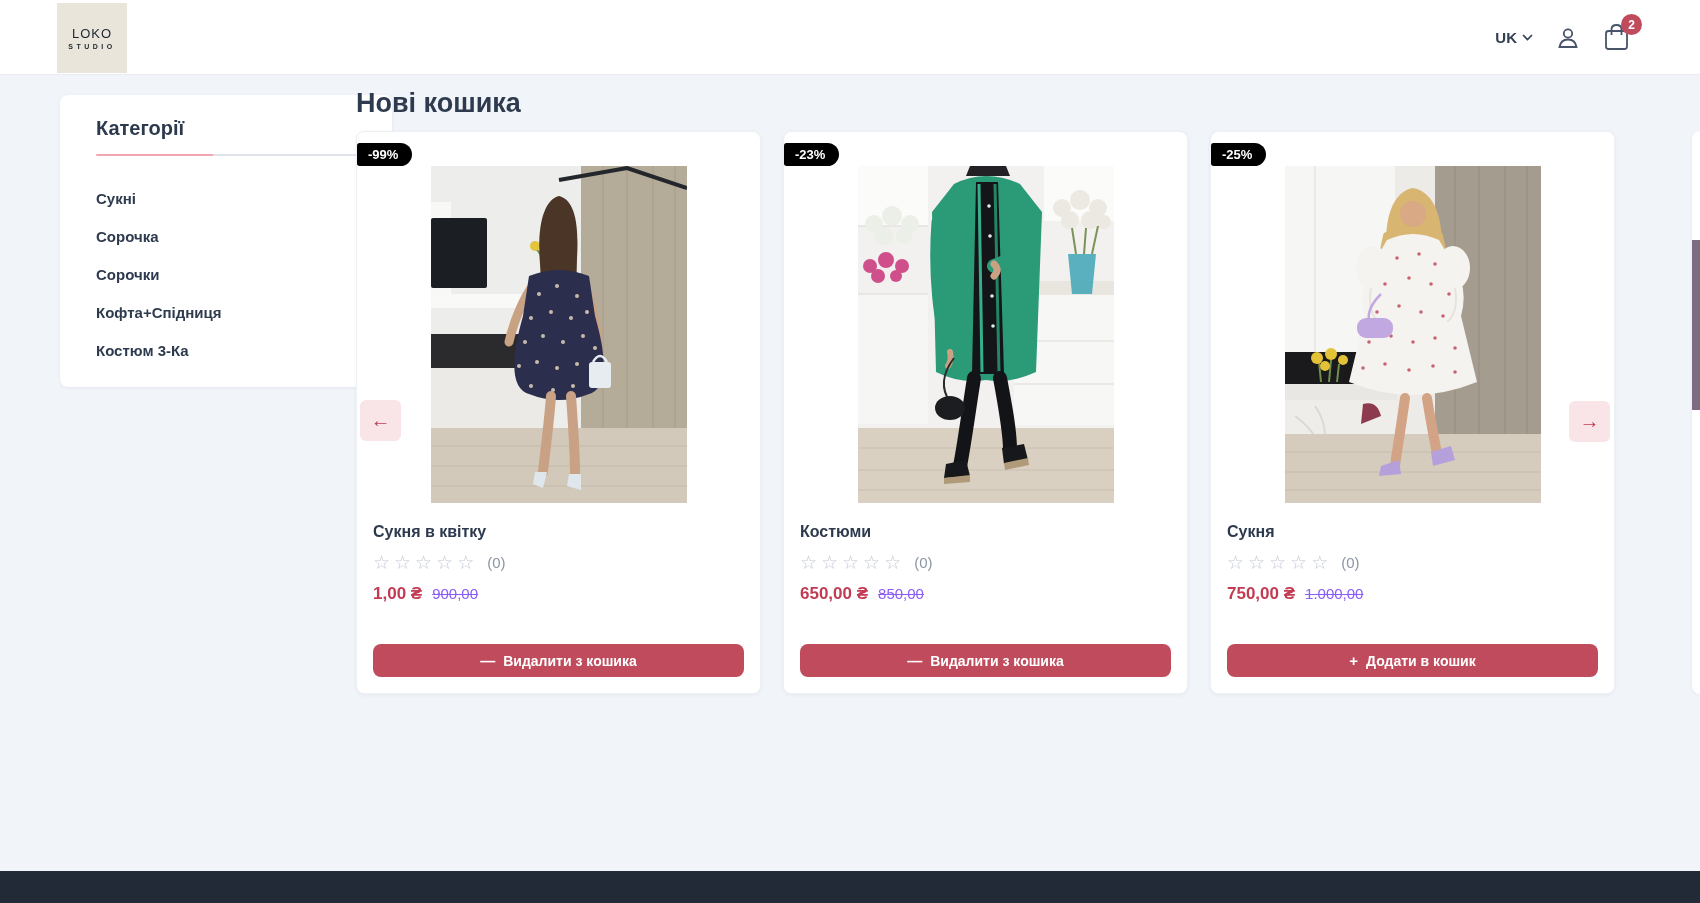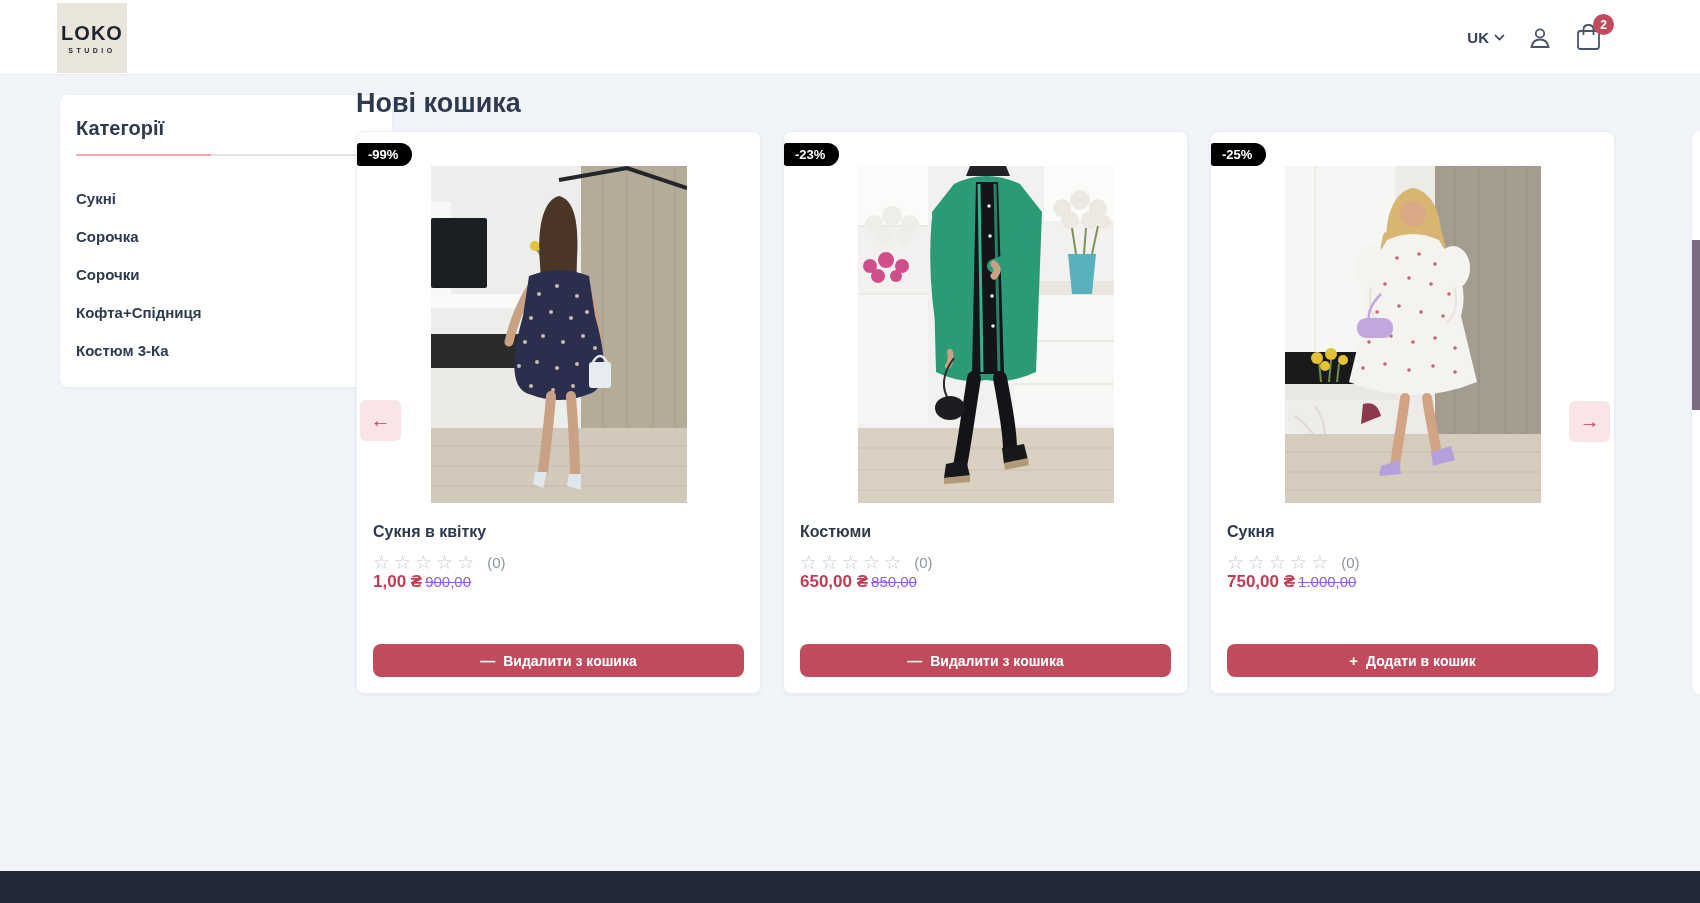--- a/index.html
+++ b/index.html
@@ -6,45 +6,45 @@
   html,body { width:1700px; height:903px; overflow:hidden;
     font-family:"Liberation Sans", sans-serif; background:#f1f4f9; }
   .page { position:relative; width:1700px; height:903px; }
 
   
   .header { position:absolute; top:0; left:0; width:100%; height:75px;
     background:#ffffff; border-bottom:1px solid #e9ebf0; z-index:5; }
   .logo { position:absolute; left:57px; top:3px; width:70px; height:70px;
     background:#eae5da; display:flex; flex-direction:column; align-items:center;
     justify-content:center; cursor:pointer; }
-  .logo-l1 { font-size:20px; font-weight:bold; letter-spacing:1px; color:#1d2430; }
+  .logo-l1 { font-size:13px; font-weight:normal; letter-spacing:1px; color:#1d2430; }
   .logo-l2 { font-size:7px; font-weight:bold; letter-spacing:3.5px; color:#1d2430; margin-top:2px; }
 
   .search-wrap { position:absolute; left:478px; top:14px; width:668px; height:48px;
     display:flex; border:1px solid #c8cdd8; border-radius:6px; overflow:hidden;
     background:#f1f3f8; }
   .search-icon-box { width:46px; display:flex; align-items:center; justify-content:center; }
   .search-input { flex:1; border:none; outline:none; background:transparent;
     font-size:15px; color:#2e3a4e; }
   .search-btn { width:78px; border:none; background:#c04b5c; color:#ffffff;
     font-size:15px; font-weight:bold; cursor:pointer; font-family:inherit; }
 
-  .header-right { position:absolute; right:98px; top:0; height:75px;
+  .header-right { position:absolute; right:70px; top:0; height:75px;
     display:flex; align-items:center; gap:22px; }
   .lang { display:flex; align-items:center; gap:5px; font-size:15px;
     color:#333f52; font-weight:600; cursor:pointer; }
   .icon-btn { background:none; border:none; cursor:pointer; display:flex;
     align-items:center; position:relative; padding:0; }
   .cart-badge { position:absolute; top:-9px; right:-12px; width:21px; height:21px;
     border-radius:50%; background:#c04b5c; color:#fff; font-size:12px; font-weight:bold;
     display:flex; align-items:center; justify-content:center; }
 
   
   .sidebar { position:absolute; left:60px; top:95px; width:332px;
-    background:#ffffff; border-radius:8px; padding:22px 16px 28px;
+    background:#ffffff; border-radius:8px; padding:22px 36px 28px;
     box-shadow:0 1px 4px rgba(25,35,60,.06); }
   .sidebar-title { font-size:20px; font-weight:bold; color:#2d3a4e; }
   .sidebar-rule { height:2px; margin-top:14px; border-radius:1px;
     background:linear-gradient(to right,#f0a7b1 0%,#f0a7b1 45%,#e0e4ea 45%,#e0e4ea 100%); }
   .sidebar-list { margin-top:34px; display:flex; flex-direction:column; gap:21px; }
   .sidebar-item { font-size:15px; font-weight:bold; color:#2e3a4e; cursor:pointer; }
 
   
   .main-title { position:absolute; left:356px; top:88px; font-size:27px;
     font-weight:bold; color:#2e3a4e; }
@@ -54,21 +54,21 @@
     position:relative; }
   .badge { position:absolute; top:11px; left:0; background:#000000; color:#fff;
     font-size:13px; font-weight:bold; padding:4px 14px 4px 11px;
     border-radius:3px 13px 13px 3px; z-index:2; }
   .photo { display:block; width:256px; height:337px; margin:34px auto 0; cursor:pointer; }
   .card-body { padding:20px 16px 0; }
   .p-name { font-size:16px; font-weight:bold; color:#2d3a4e; cursor:pointer; }
   .p-rating { display:flex; align-items:center; gap:9px; margin-top:12px; }
   .stars { font-size:19px; letter-spacing:4px; color:#c2c9d3; line-height:1; }
   .rating-count { font-size:15px; color:#8d95a4; }
-  .p-price { display:flex; align-items:baseline; gap:3px; }
+  .p-price { display:flex; align-items:baseline; gap:10px; margin-top:12px; }
   .price-new { font-size:17px; font-weight:bold; color:#c23b52; }
   .price-old { font-size:15px; font-weight:400; color:#8b5cf6; text-decoration:line-through; }
   .card-btn { position:absolute; left:16px; right:16px; bottom:16px; height:33px;
     background:#c04b5c; border:none; border-radius:8px; color:#fff; font-size:14px;
     font-weight:bold; display:flex; align-items:center; justify-content:center;
     gap:8px; cursor:pointer; font-family:inherit; }
   .btn-glyph { font-size:15px; font-weight:bold; line-height:1; }
 
   .nav-arrow { position:absolute; width:41px; height:41px; border:none; border-radius:6px;
     background:#f9e4e7; color:#c23a54; font-size:20px; display:flex; align-items:center;

